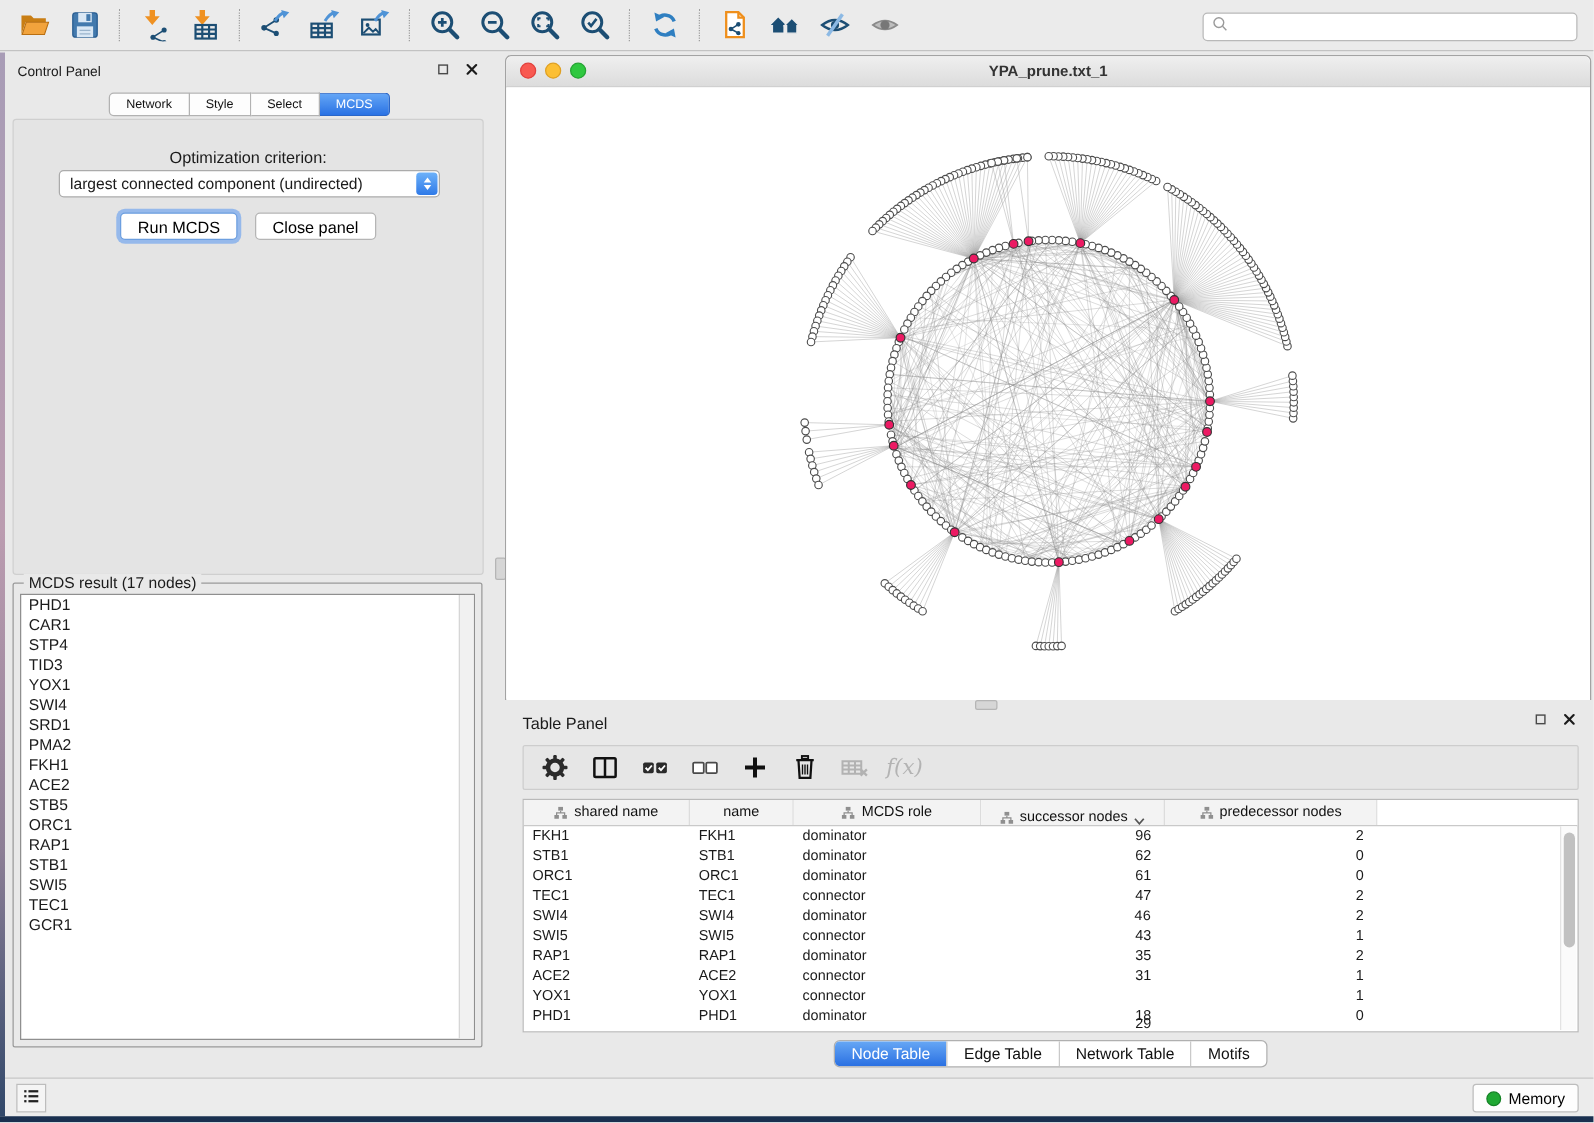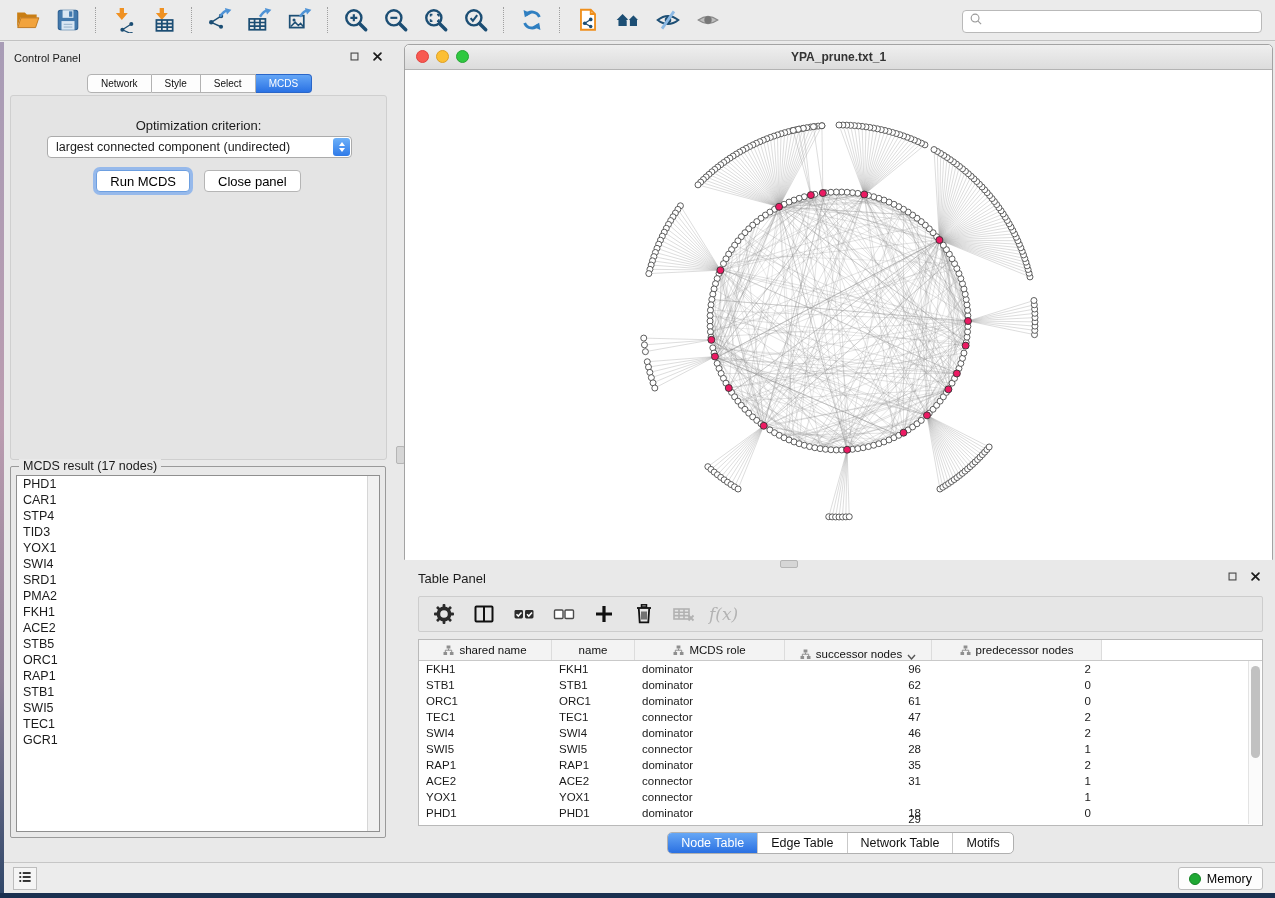--- a/index.html
+++ b/index.html
@@ -1346,28 +1346,28 @@
               <div class="td l" style="width: 133px;">TEC1</div>
               <div class="td l" style="width: 83px;">TEC1</div>
               <div class="td l" style="width: 150px;">connector</div>
               <div class="td r" style="width: 147px;">47</div>
               <div class="td r" style="width: 170px;">2</div>
             </div>
             <div class="tr">
               <div class="td l" style="width: 133px;">SWI4</div>
               <div class="td l" style="width: 83px;">SWI4</div>
               <div class="td l" style="width: 150px;">dominator</div>
-              <div class="td r" style="width: 147px;">46</div>
+              <div class="td r" style="width: 147px; font-family: Liberation Mono, monospace;">46</div>
               <div class="td r" style="width: 170px;">2</div>
             </div>
             <div class="tr">
               <div class="td l" style="width: 133px;">SWI5</div>
               <div class="td l" style="width: 83px;">SWI5</div>
               <div class="td l" style="width: 150px;">connector</div>
-              <div class="td r" style="width: 147px;">28</div>
+              <div class="td r" style="width: 147px;">43</div>
               <div class="td r" style="width: 170px;">1</div>
             </div>
             <div class="tr">
               <div class="td l" style="width: 133px;">RAP1</div>
               <div class="td l" style="width: 83px;">RAP1</div>
               <div class="td l" style="width: 150px;">dominator</div>
               <div class="td r" style="width: 147px;">35</div>
               <div class="td r" style="width: 170px;">2</div>
             </div>
             <div class="tr">

